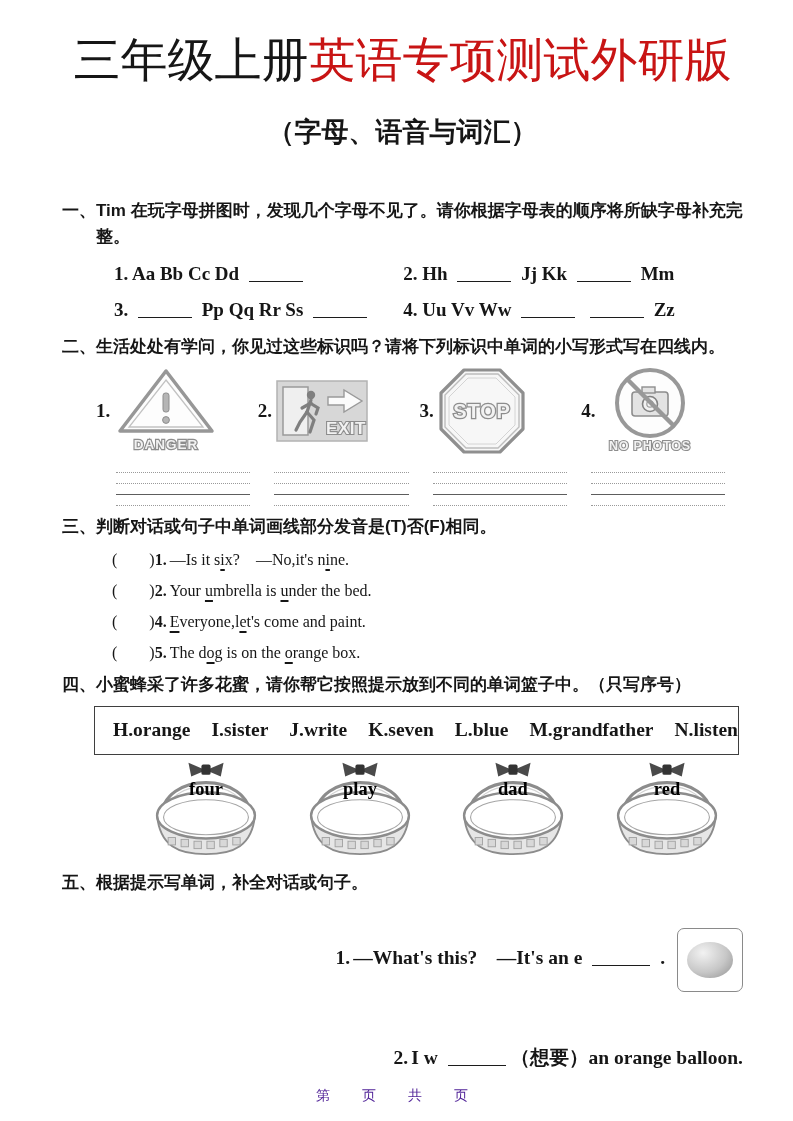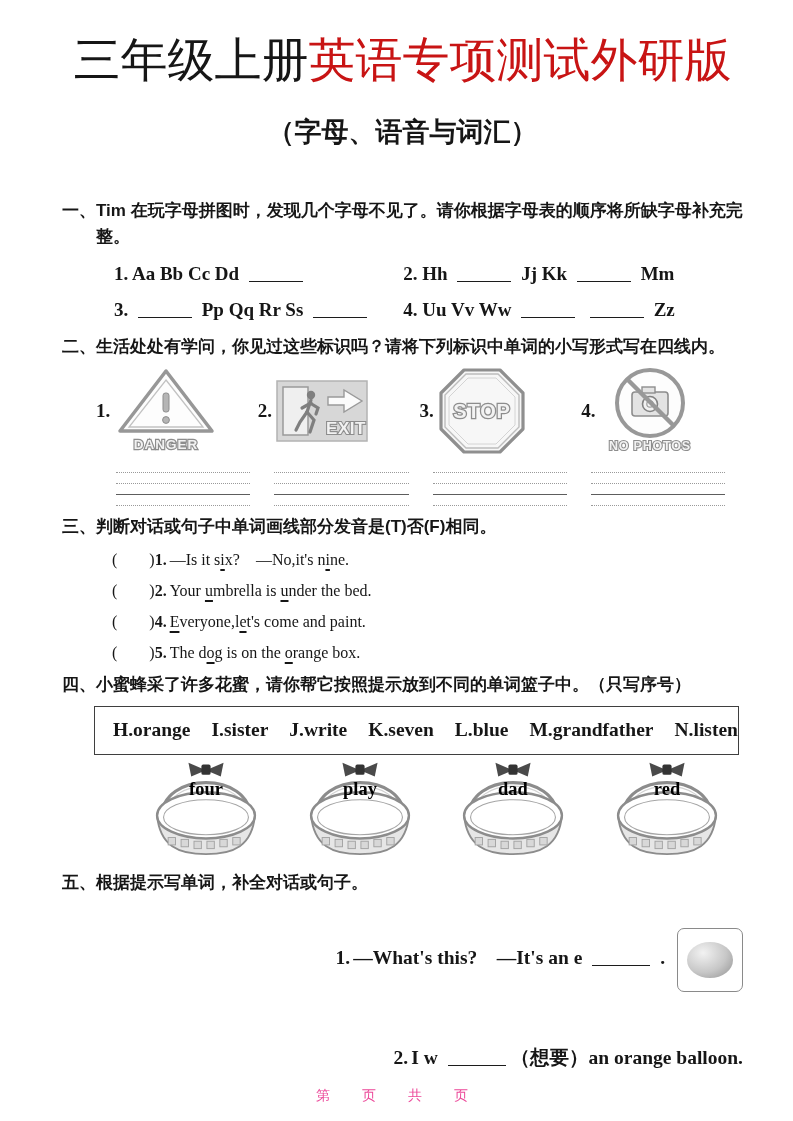--- a/index.html
+++ b/index.html
@@ -57,21 +57,21 @@
   
   .s5{margin-left:50px;font-size:19.5px;font-weight:700;}
   .s5-row{white-space:pre;margin-top:2px;text-align:right;}
   .pic-box{display:inline-block;vertical-align:middle;border:1.6px solid #8a8a8a;
            border-radius:7px;background:#fff;margin-left:12px;}
   .egg-box{width:64px;height:62px;position:relative;}
   .egg{position:absolute;left:9px;top:13px;width:46px;height:36px;border-radius:50%;
        background:radial-gradient(ellipse at 35% 30%, #f2f2f2 0%, #c7c7c7 55%, #8f8f8f 100%);}
 
   .footer{position:absolute;left:0;bottom:16px;width:100%;text-align:center;
-          font-family:"Liberation Sans",sans-serif;font-size:14px;letter-spacing:9px;color:#ec4899;}
+          font-family:"Liberation Sans",sans-serif;font-size:14px;letter-spacing:9px;color:#4c1d95;}
 </style>
 </head>
 <body>
 
 <div class="page">
 
   <h1 class="title"><span>三年级上册</span><span class="red">英语专项测试外研版</span></h1>
   <div class="subtitle">（字母、语音与词汇）</div>
 
   <div class="sec" style="margin-top:50px;">

